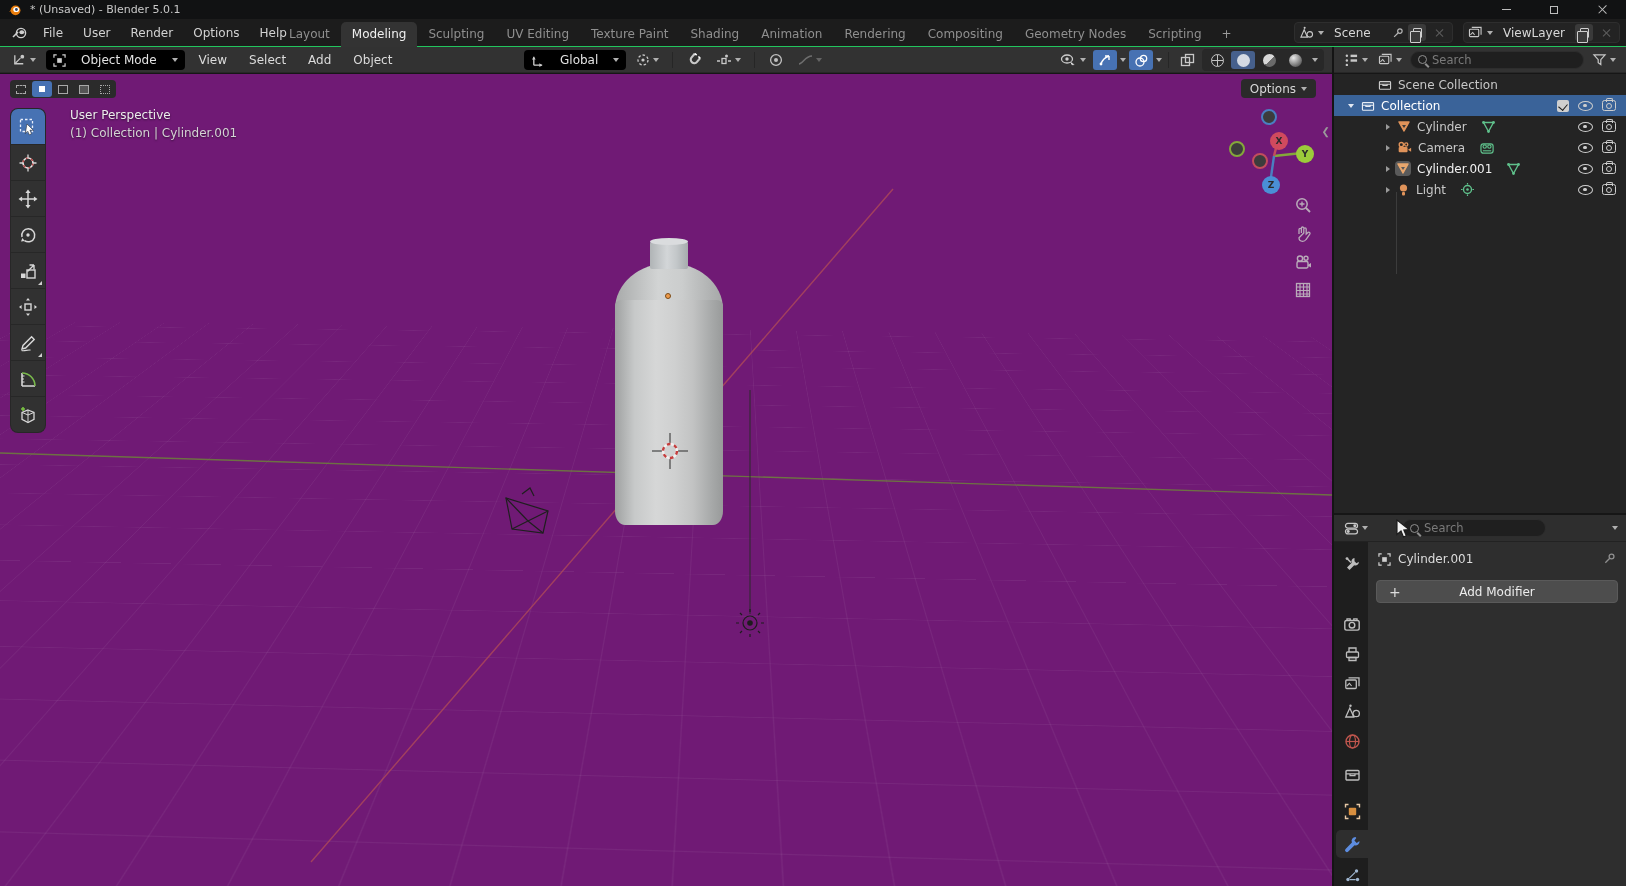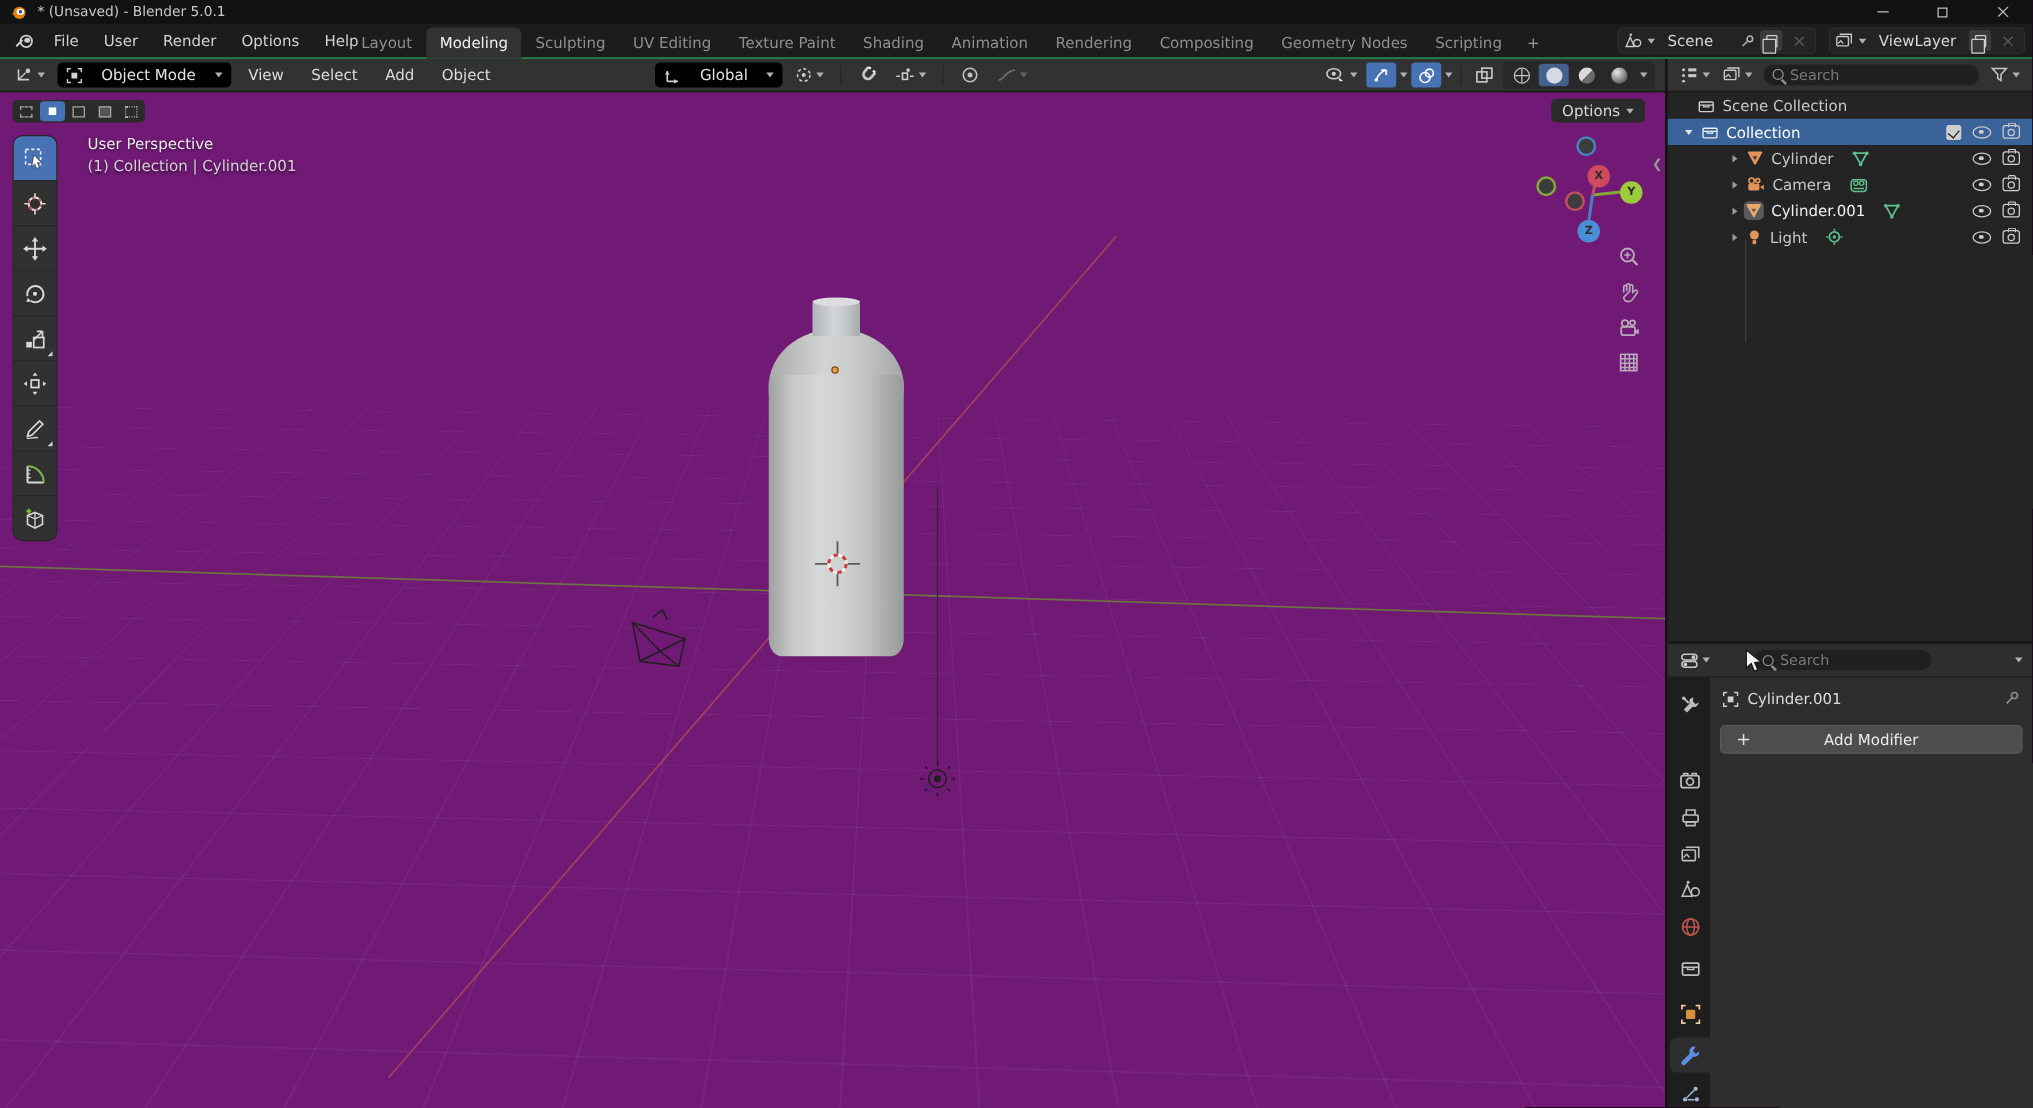--- a/index.html
+++ b/index.html
@@ -562,21 +562,21 @@
       <svg width="15" height="13" viewBox="0 0 16 14">
           <path d="M2 2 h12 l-4.6 5.2 v5.2 l-2.8-2 V7.2 Z" fill="none" stroke="#c8c8c8" stroke-width="1.3"></path>
         </svg>
       <span class="chev-d"></span>
     </span>
   </div>
 
   <div id="outliner">
     <div class="tree-guide"></div>
 
-    <div class="ol-row" style="padding-left:24px">
+    <div class="ol-row" style="padding-left:44px">
       <svg width="14" height="12" viewBox="0 0 16 14">
           <rect x="1.5" y="3" width="13" height="9" rx="1" fill="none" stroke="#cdcdcd" stroke-width="1.3"></rect>
           <path d="M1.5 6 h13 M5.5 6 v1.6 h5 V6" stroke="#cdcdcd" stroke-width="1.2" fill="none"></path>
         </svg>
       <span class="ol-label">Scene Collection</span>
     </div>
 
     <div class="ol-row selected" style="padding-left:14px">
       <span class="chev-d" style="border-top-color:#e2e8f2"></span>
       <svg width="14" height="12" viewBox="0 0 16 14" style="margin-left:7px">

